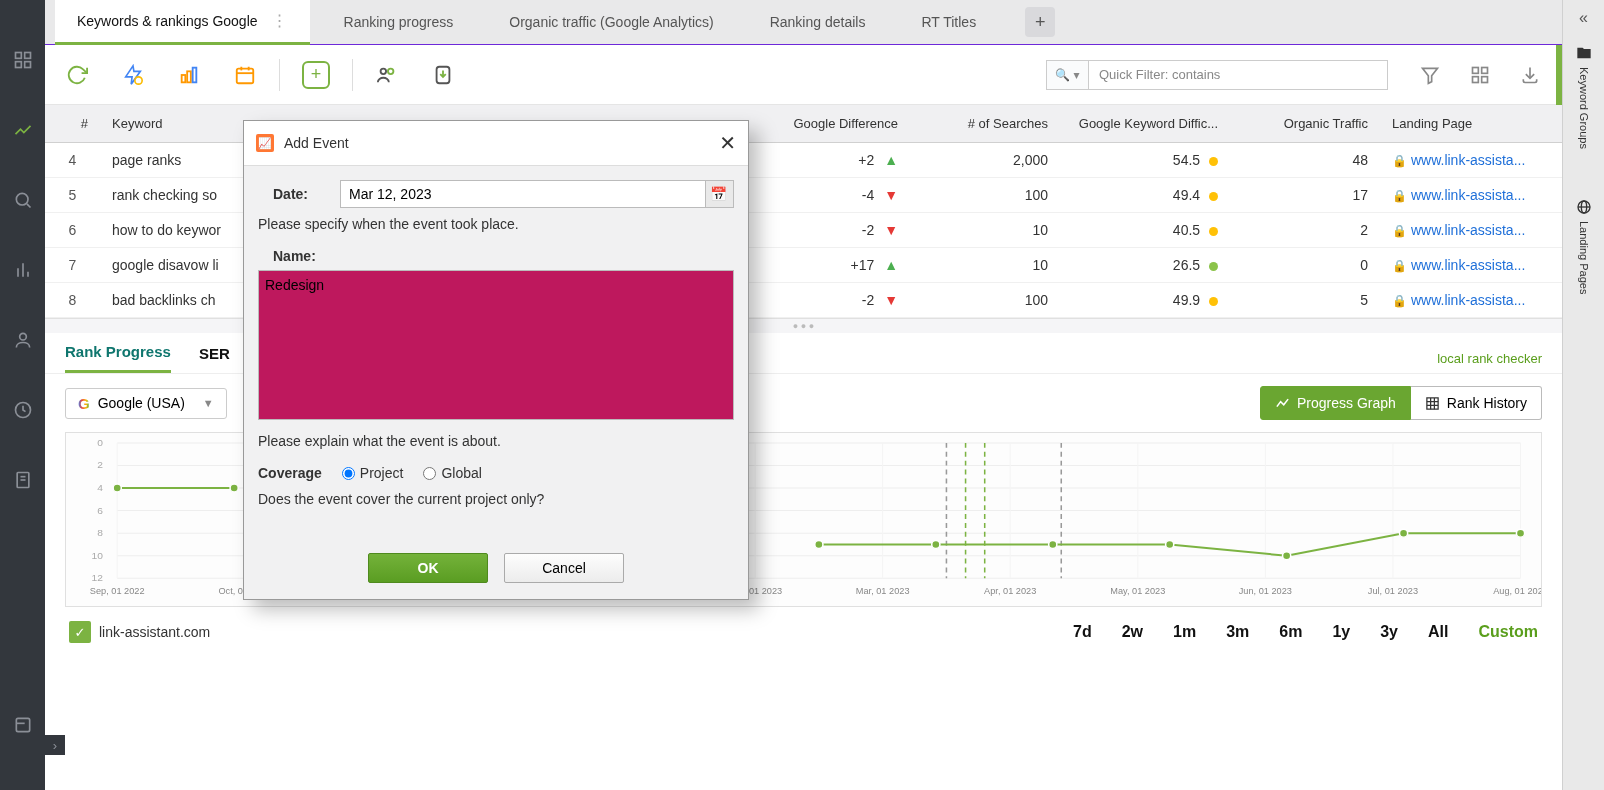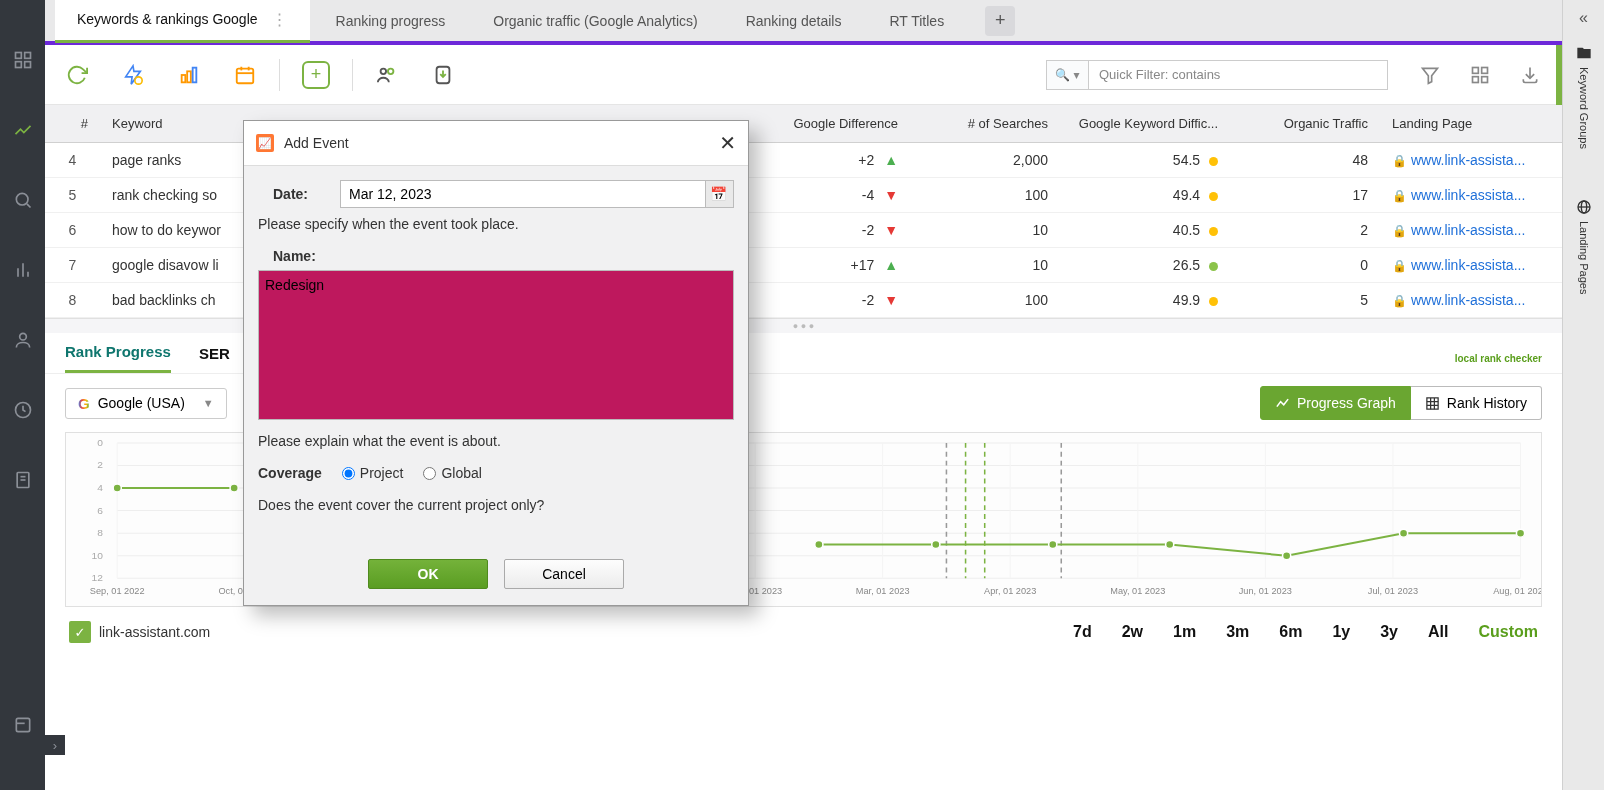--- a/index.html
+++ b/index.html
@@ -17,21 +17,21 @@
   
   .rightbar { position: absolute; right: 0; top: 0; width: 42px; height: 100%; background: #e9e9e9; border-left: 1px solid #d0d0d0; display: flex; flex-direction: column; align-items: center; }
   .rightbar .collapse-btn { width: 100%; height: 35px; display:flex; align-items:center; justify-content:center; color:#555; font-size:16px; cursor:pointer;}
   .rtab { writing-mode: vertical-rl; text-orientation: mixed; font-size: 11px; color: #333; padding: 10px 0; cursor: pointer; display:flex; align-items:center; gap:6px; }
   .rtab svg, .rtab .ico { writing-mode: horizontal-tb; }
 
   
   .main { flex: 1; display: flex; flex-direction: column; background: #fff; position: relative; margin-right:42px;}
 
   
-  .toptabs { display: flex; align-items: center; height: 45px; background: #e9e9ea; border-bottom: 4px solid #6d28d9; padding-left: 10px; gap: 4px; }
+  .toptabs { display: flex; align-items: center; height: 45px; background: #e9e9ea; border-bottom: 1px solid #6d28d9; padding-left: 10px; gap: 12px; }
   .toptab { padding: 0 22px; height: 45px; display: flex; align-items: center; font-size: 14px; color: #555; cursor: pointer; white-space:nowrap; }
   .toptab.active { background: #fff; color: #111; border-bottom: 3px solid #7cb342; font-weight: 500; }
   .toptab .more { margin-left: 14px; color:#aaa; font-size:16px;}
   .tab-add { width: 30px; height: 30px; background:#d9d9dc; border-radius:4px; display:flex; align-items:center; justify-content:center; color:#555; margin-left:15px; cursor:pointer; font-size:18px;}
 
   
   .toolbar { display:flex; align-items:center; height:60px; padding:0 20px; gap:0; background:#fff; border-bottom:1px solid #e5e5e5;}
   .tb-group { display:flex; align-items:center; gap:32px; }
   .tb-sep { width:1px; height:32px; background:#ddd; margin:0 22px;}
   .tb-icon { width:24px; height:24px; cursor:pointer; display:flex; align-items:center; justify-content:center; font-size:20px;}
@@ -60,21 +60,21 @@
   .lp-link { color:#1e6fd9; }
   .lock { color:#1e6fd9; margin-right:4px; font-size:12px;}
 
   
   .splitter { height:14px; background:#f5f5f7; display:flex; align-items:center; justify-content:center; gap:4px; color:#bbb; font-size:9px;}
 
   
   .lower-tabs-row { display:flex; align-items:center; padding:10px 20px 0 20px; }
   .ltab { font-size:15px; color:#111; font-weight:600; margin-right:28px; padding-bottom:10px; cursor:pointer;}
   .ltab.active { color:#0f766e; border-bottom:3px solid #7cb342;}
-  .lower-right-kw { margin-left:auto; color:#5a9e1c; font-size:10px; font-weight:700;}
+  .lower-right-kw { margin-left:auto; color:#5a9e1c; font-size:13px; font-weight:400;}
 
   .chart-toolbar { display:flex; align-items:center; padding:12px 20px; gap:12px; border-top:1px solid #eee;}
   .se-select { display:flex; align-items:center; gap:8px; border:1px solid #ccc; border-radius:3px; padding:6px 12px; font-size:14px; cursor:pointer; background:#fff;}
   .se-select .caret { margin-left:10px; color:#888; font-size:11px;}
   .view-btns { margin-left:auto; display:flex; }
   .vbtn { padding:8px 14px; font-size:14px; display:flex; align-items:center; gap:7px; border:1px solid #bbb; cursor:pointer; background:#fff;}
   .vbtn.active { background:#6aa631; color:#fff; border-color:#6aa631;}
   .vbtn:first-child { border-radius:3px 0 0 3px;}
   .vbtn:last-child { border-radius:0 3px 3px 0; border-left:none;}
 
@@ -495,19 +495,19 @@
       <span class="cl">Coverage</span>
       <label>
           <input type="radio" name="cov" checked="" style=""> 
           <span>Project</span>
         </label>
       <label>
           <input type="radio" name="cov" style=""> 
           <span>Global</span>
         </label>
     </div>
-    <div class="mhelp" style="margin-top:16px;margin-bottom:20px">Does the event cover the current project only?</div>
+    <div class="mhelp" style="margin-top:10px;margin-bottom:20px">Does the event cover the current project only?</div>
   </div>
   <div class="modal-footer">
     <button class="btn ok">OK</button>
     <button class="btn">Cancel</button>
   </div>
 </div>
 
 </body></html>

